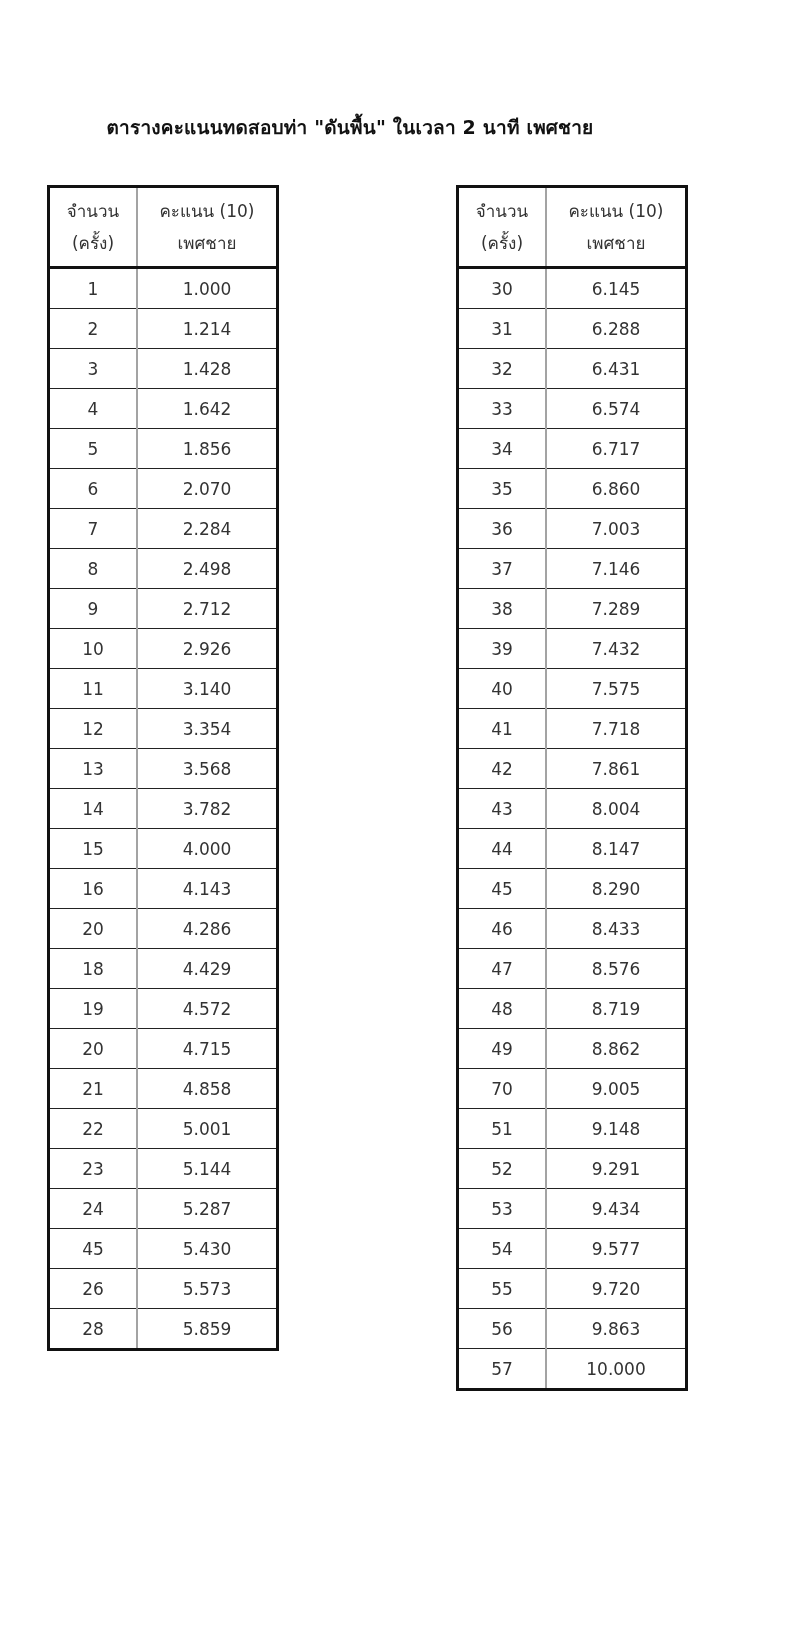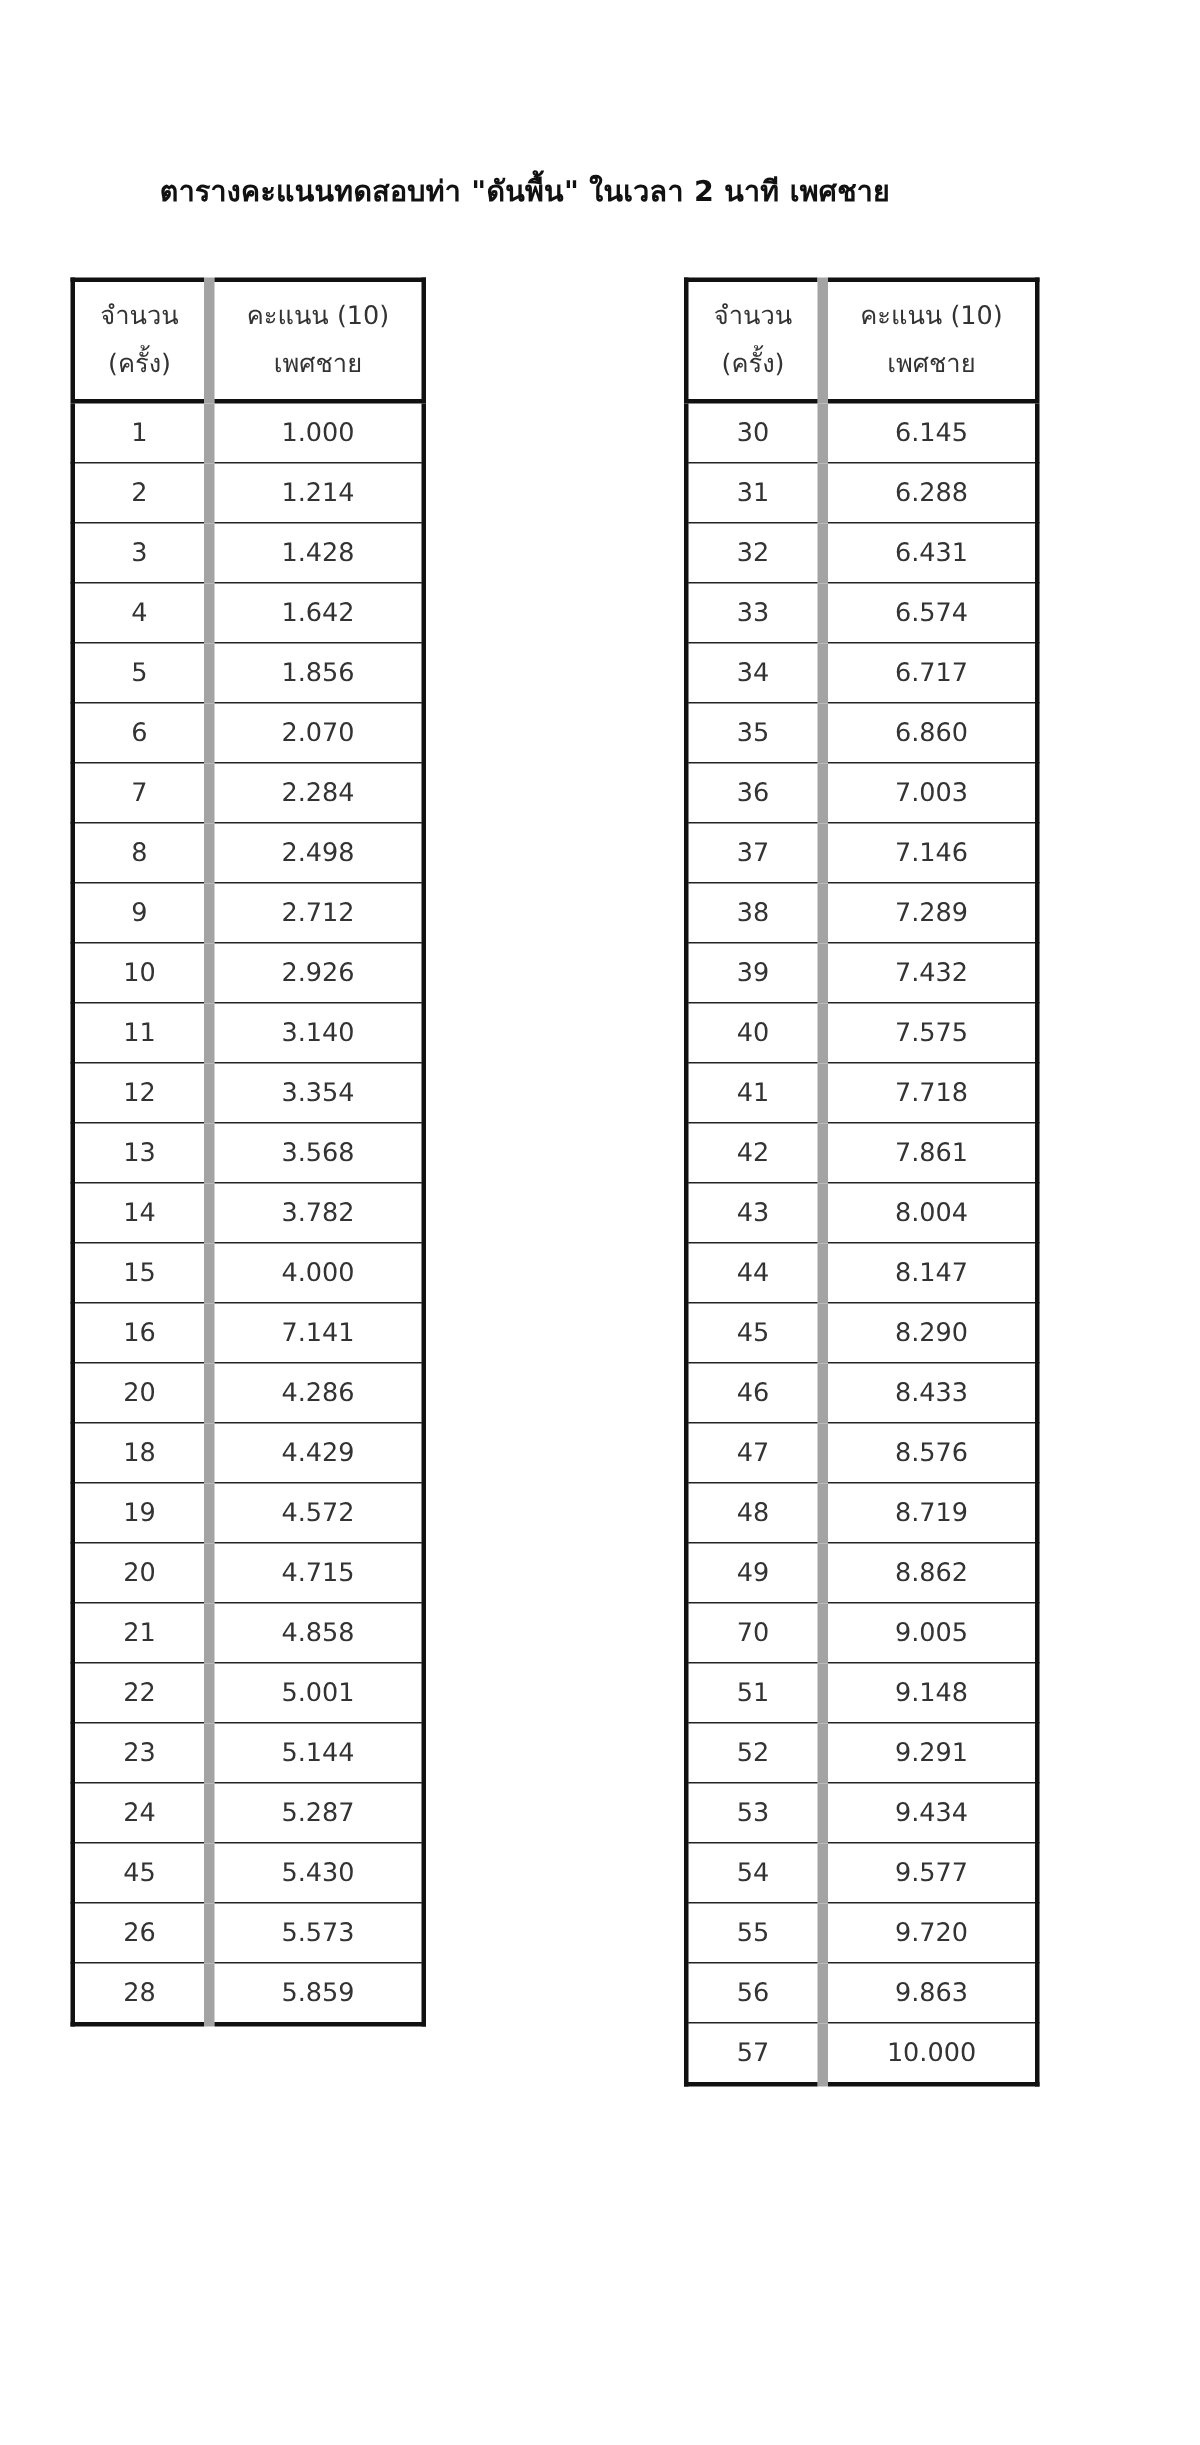--- a/index.html
+++ b/index.html
@@ -38,21 +38,21 @@
     table.score-table th,
     table.score-table td {
       border-top: 1px solid #222;
       border-bottom: 1px solid #222;
       text-align: center;
       padding: 0;
       font-weight: normal;
     }
     table.score-table .col-count {
       width: 86px;
-      border-right: 7px solid #a3a3a3;
+      border-right: 2px solid #a3a3a3;
     }
     table.score-table .col-score {
       width: 138px;
     }
     table.score-table thead th {
       height: 78px;
       line-height: 32px;
       border-bottom: 3px solid #111;
       color: #333;
     }
@@ -135,21 +135,21 @@
       <tr>
         <td class="col-count">14</td>
         <td class="col-score">3.782</td>
       </tr>
       <tr>
         <td class="col-count">15</td>
         <td class="col-score">4.000</td>
       </tr>
       <tr>
         <td class="col-count">16</td>
-        <td class="col-score">7.141</td>
+        <td class="col-score">4.143</td>
       </tr>
       <tr>
         <td class="col-count">20</td>
         <td class="col-score">4.286</td>
       </tr>
       <tr>
         <td class="col-count">18</td>
         <td class="col-score">4.429</td>
       </tr>
       <tr>

